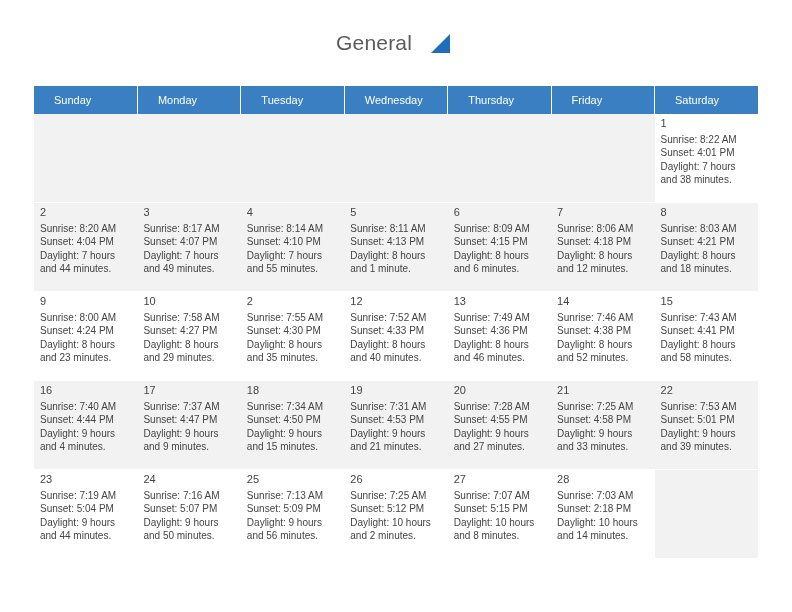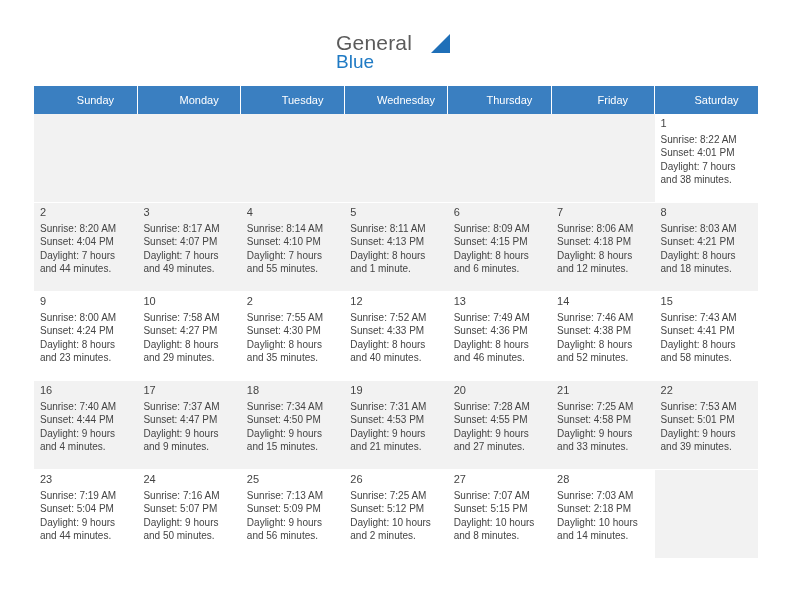--- a/index.html
+++ b/index.html
@@ -79,21 +79,21 @@
     margin-top: 20px;
     width: 724px;
     border-collapse: collapse;
     table-layout: fixed;
   }
   .calendar th {
     background: #3a7fc1;
     color: #ffffff;
     font-size: 11px;
     font-weight: normal;
-    text-align: center;
+    text-align: left;
     padding: 5px 0 5px 20px;
     height: 18px;
     border-right: 1px solid #ffffff;
   }
   .calendar th:last-child { border-right: none; }
   .calendar td {
     vertical-align: top;
     height: 83px;
     padding: 3px 6px 2px 6px;
     border-bottom: 1px solid #ffffff;
@@ -115,21 +115,20 @@
   tr.sep td { border-top: 1px solid #bfd0e2; }
 </style>
 </head>
 <body>
 
 <div class="page">
 
   <div class="header">
     <div class="logo">
       <div class="logo-general">General</div>
-      <div class="logo-blue">Blue</div>
       <div class="logo-mark"></div>
     </div>
     <div class="title-block">
     </div>
   </div>
 
   <table class="calendar">
     <thead>
       <tr>
         <th>Sunday</th>

